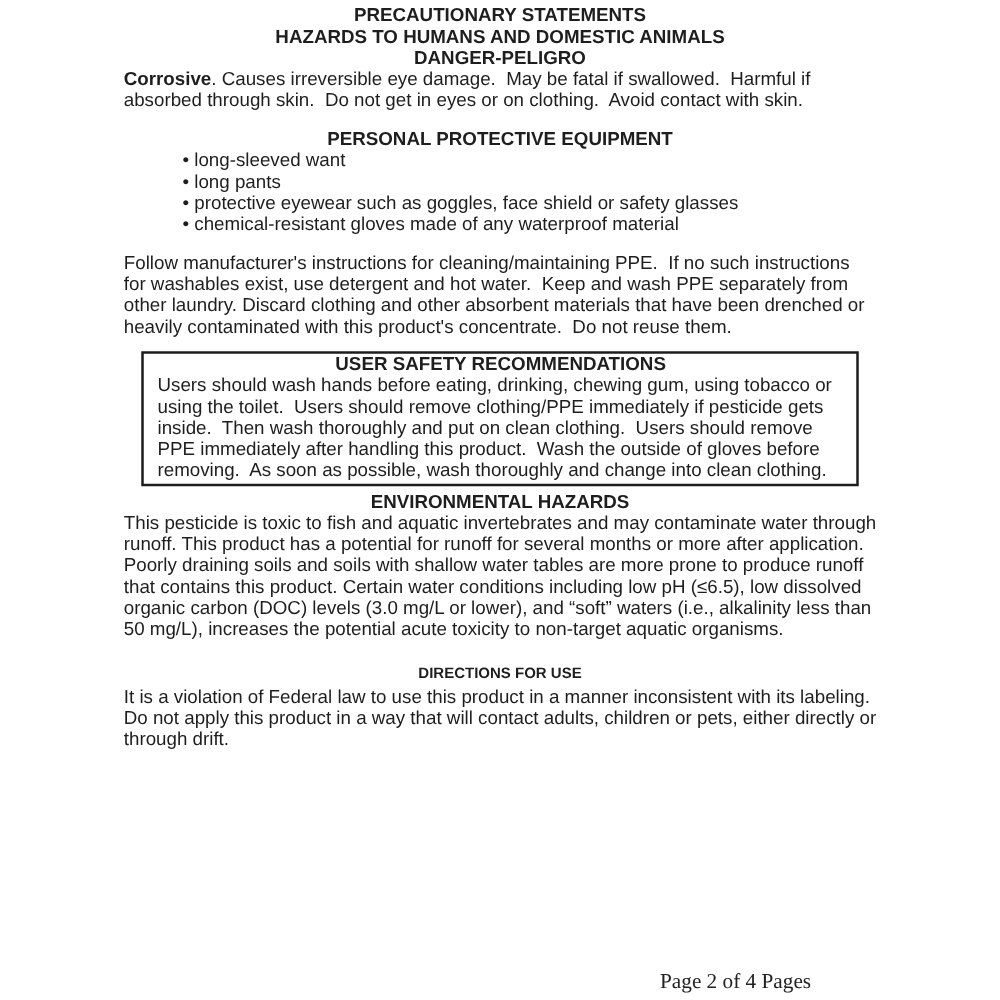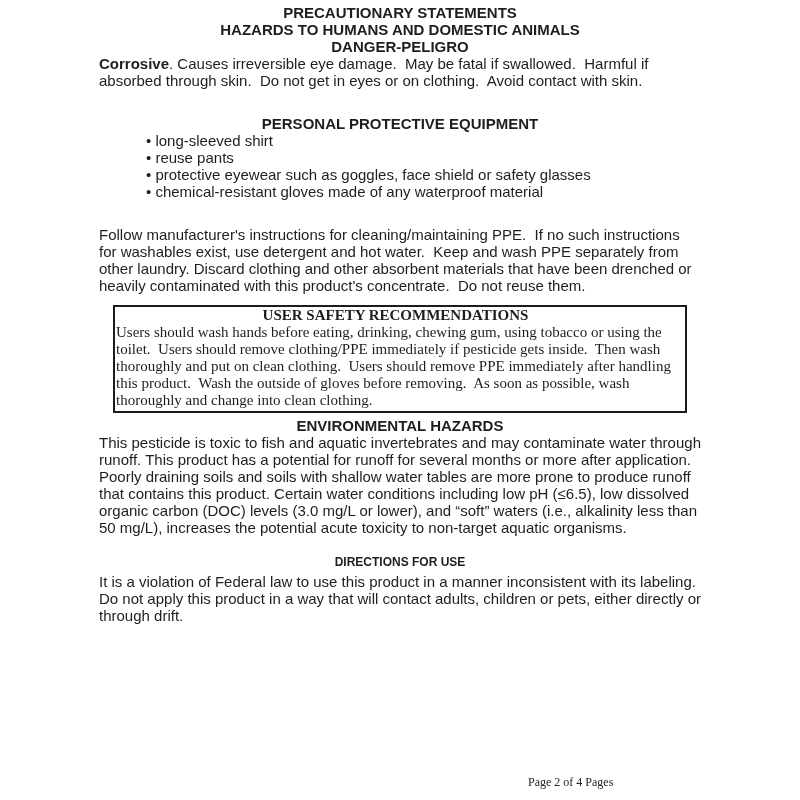--- a/index.html
+++ b/index.html
@@ -25,55 +25,54 @@
   .h {
     font-weight: bold;
     text-align: center;
     white-space: pre-wrap;
   }
   .h-lg {
     font-size: 12px;
     line-height: 21px;
   }
   p.body-text { white-space: pre-wrap; }
-  .mt { margin-top: 26px; }
+  .mt { margin-top: 14px; }
   ul.ppe-list { list-style: none; padding-left: 47px; }
   ul.ppe-list li::before { content: "\2022\00a0"; }
   .safety-box {
     border: 2px solid #1c1c1c;
     margin: 11px 14px 0 14px;
-    padding: 0 10px 2px 1px;
-    font-family: Liberation Serif, serif;
+    padding: 0 10px 2px 11px;
   }
   .env-title { margin-top: 4px; }
   .dir-title { margin-top: 16px; }
   .footer {
     position: absolute;
     left: 528px; top: 775px;
     font-family: "Liberation Serif", "DejaVu Serif", serif;
-    font-size: 12px;
+    font-size: 17px;
     color: #222222;
   }
 </style>
 </head>
 <body>
 
 <div class="page">
   <div class="content">
 
     <div class="h">PRECAUTIONARY STATEMENTS</div>
     <div class="h">HAZARDS TO HUMANS AND DOMESTIC ANIMALS</div>
     <div class="h">DANGER-PELIGRO</div>
 
     <p class="body-text"><b>Corrosive</b><span>. Causes irreversible eye damage.  May be fatal if swallowed.  Harmful if absorbed through skin.  Do not get in eyes or on clothing.  Avoid contact with skin.</span></p>
 
     <div class="h mt">PERSONAL PROTECTIVE EQUIPMENT</div>
     <ul class="ppe-list">
-      <li>long-sleeved shirt</li>
-      <li>reuse pants</li>
+      <li>long-sleeved want</li>
+      <li>long pants</li>
       <li>protective eyewear such as goggles, face shield or safety glasses</li>
       <li>chemical-resistant gloves made of any waterproof material</li>
     </ul>
     <p class="body-text mt">Follow manufacturer's instructions for cleaning/maintaining PPE.  If no such instructions for washables exist, use detergent and hot water.  Keep and wash PPE separately from other laundry. Discard clothing and other absorbent materials that have been drenched or heavily contaminated with this product's concentrate.  Do not reuse them.</p>
 
     <div class="safety-box">
       <div class="h">USER SAFETY RECOMMENDATIONS</div>
       <p class="body-text">Users should wash hands before eating, drinking, chewing gum, using tobacco or using the toilet.  Users should remove clothing/PPE immediately if pesticide gets inside.  Then wash thoroughly and put on clean clothing.  Users should remove PPE immediately after handling this product.  Wash the outside of gloves before removing.  As soon as possible, wash thoroughly and change into clean clothing.</p>
     </div>
 

